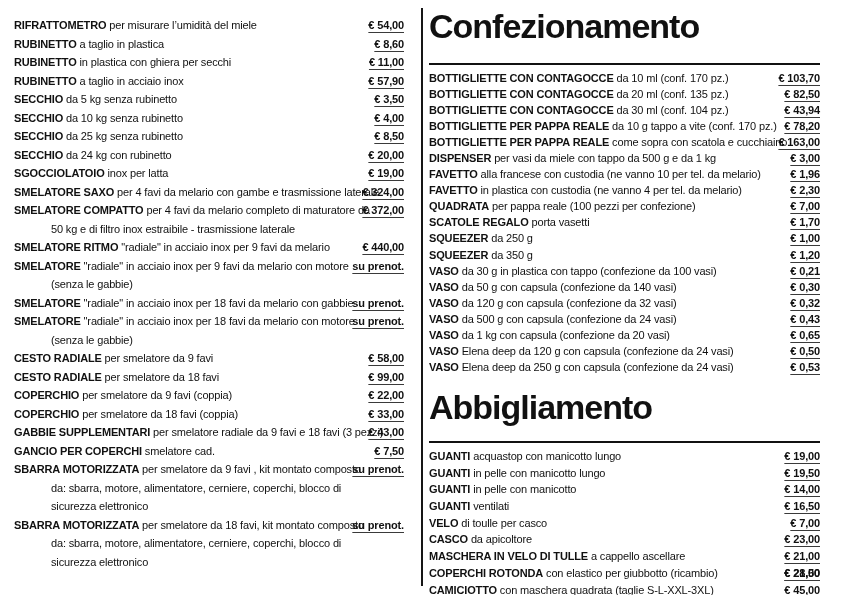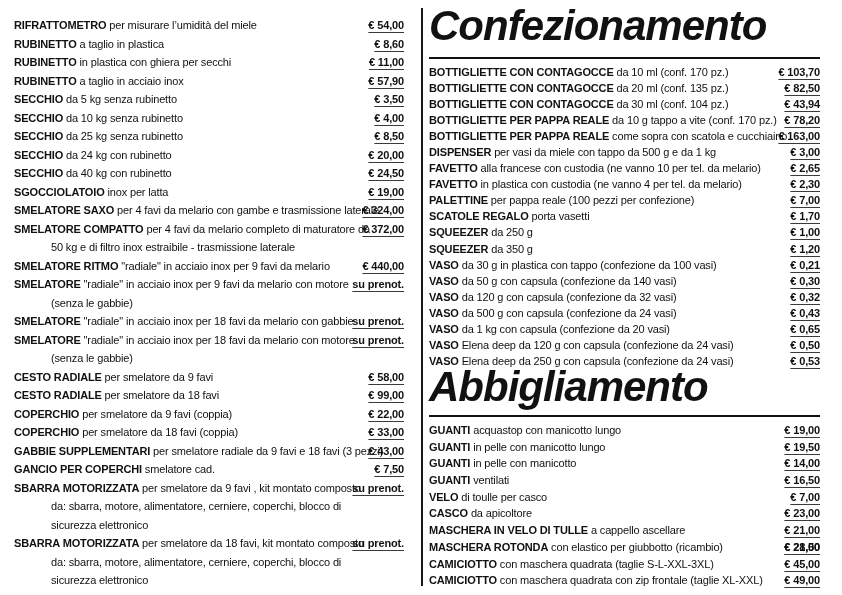--- a/index.html
+++ b/index.html
@@ -13,31 +13,30 @@
     margin:0 auto;
   }
   .col{position:absolute;top:0;}
   .col-left{left:14px;top:11px;width:390px;}
   .col-right{left:429px;top:6px;width:391px;}
   .divider{
     position:absolute;left:421px;top:8px;width:2px;height:578px;
     background:#161616;
   }
   .section-title{
-    font-size:42px;
+    font-size:34px;
     font-weight:bold;
     line-height:40px;
     letter-spacing:-1px;
     border-bottom:2.5px solid #111111;
-    padding-bottom:11px;
+    padding-bottom:17px;
     white-space:nowrap;
     overflow:visible;
-    font-style:italic;
   }
-  .section-title.second{line-height:34px;margin-top:1px;}
+  .section-title.second{line-height:34px;margin-top:15px;}
   .plist{margin-top:5px;}
   .row{
     position:relative;
     font-size:11px;
     letter-spacing:-0.15px;
     line-height:18.5px;
     padding-right:58px;
     white-space:nowrap;
   }
   .list-tight .row{line-height:16.05px;padding-right:52px;}
@@ -62,21 +61,20 @@
   <div class="col col-left">
     <div class="plist">
         <div class="row"><span class="desc"><span class="name">RIFRATTOMETRO</span> per misurare l’umidità del miele</span><span class="price">€ 54,00</span></div>
         <div class="row"><span class="desc"><span class="name">RUBINETTO</span> a taglio in plastica</span><span class="price">€ 8,60</span></div>
         <div class="row"><span class="desc"><span class="name">RUBINETTO</span> in plastica con ghiera per secchi</span><span class="price">€ 11,00</span></div>
         <div class="row"><span class="desc"><span class="name">RUBINETTO</span> a taglio in acciaio inox</span><span class="price">€ 57,90</span></div>
         <div class="row"><span class="desc"><span class="name">SECCHIO</span> da 5 kg senza rubinetto</span><span class="price">€ 3,50</span></div>
         <div class="row"><span class="desc"><span class="name">SECCHIO</span> da 10 kg senza rubinetto</span><span class="price">€ 4,00</span></div>
         <div class="row"><span class="desc"><span class="name">SECCHIO</span> da 25 kg senza rubinetto</span><span class="price">€ 8,50</span></div>
         <div class="row"><span class="desc"><span class="name">SECCHIO</span> da 24 kg con rubinetto</span><span class="price">€ 20,00</span></div>
-        <div class="row"><span class="desc"><span class="name">SECCHIO</span> da 40 kg con rubinetto</span><span class="price">€ 24,50</span></div>
         <div class="row"><span class="desc"><span class="name">SGOCCIOLATOIO</span> inox per latta</span><span class="price">€ 19,00</span></div>
         <div class="row"><span class="desc"><span class="name">SMELATORE SAXO</span> per 4 favi da melario con gambe e trasmissione laterale</span><span class="price">€ 324,00</span></div>
         <div class="row"><span class="desc"><span class="name">SMELATORE COMPATTO</span> per 4 favi da melario completo di maturatore da</span><span class="price">€ 372,00</span></div>
         <div class="row extra">50 kg e di filtro inox estraibile - trasmissione laterale</div>
         <div class="row"><span class="desc"><span class="name">SMELATORE RITMO</span> "radiale" in acciaio inox per 9 favi da melario</span><span class="price">€ 440,00</span></div>
         <div class="row"><span class="desc"><span class="name">SMELATORE</span> "radiale" in acciaio inox per 9 favi da melario con motore</span><span class="price">su prenot.</span></div>
         <div class="row extra">(senza le gabbie)</div>
         <div class="row"><span class="desc"><span class="name">SMELATORE</span> "radiale" in acciaio inox per 18 favi da melario con gabbie</span><span class="price">su prenot.</span></div>
         <div class="row"><span class="desc"><span class="name">SMELATORE</span> "radiale" in acciaio inox per 18 favi da melario con motore</span><span class="price">su prenot.</span></div>
         <div class="row extra">(senza le gabbie)</div>
@@ -99,23 +97,23 @@
 
   <div class="col col-right">
     <div class="section-title">Confezionamento</div>
     <div class="plist list-tight">
         <div class="row"><span class="desc"><span class="name">BOTTIGLIETTE CON CONTAGOCCE</span> da 10 ml (conf. 170 pz.)</span><span class="price">€ 103,70</span></div>
         <div class="row"><span class="desc"><span class="name">BOTTIGLIETTE CON CONTAGOCCE</span> da 20 ml (conf. 135 pz.)</span><span class="price">€ 82,50</span></div>
         <div class="row"><span class="desc"><span class="name">BOTTIGLIETTE CON CONTAGOCCE</span> da 30 ml (conf. 104 pz.)</span><span class="price">€ 43,94</span></div>
         <div class="row"><span class="desc"><span class="name">BOTTIGLIETTE PER PAPPA REALE</span> da 10 g tappo a vite (conf. 170 pz.)</span><span class="price">€ 78,20</span></div>
         <div class="row"><span class="desc"><span class="name">BOTTIGLIETTE PER PAPPA REALE</span> come sopra con scatola e cucchiaino</span><span class="price">€ 163,00</span></div>
         <div class="row"><span class="desc"><span class="name">DISPENSER</span> per vasi da miele con tappo da 500 g e da 1 kg</span><span class="price">€ 3,00</span></div>
-        <div class="row"><span class="desc"><span class="name">FAVETTO</span> alla francese con custodia (ne vanno 10 per tel. da melario)</span><span class="price">€ 2,65</span></div>
+        <div class="row"><span class="desc"><span class="name">FAVETTO</span> alla francese con custodia (ne vanno 10 per tel. da melario)</span><span class="price">€ 1,96</span></div>
         <div class="row"><span class="desc"><span class="name">FAVETTO</span> in plastica con custodia (ne vanno 4 per tel. da melario)</span><span class="price">€ 2,30</span></div>
-        <div class="row"><span class="desc"><span class="name">PALETTINE</span> per pappa reale (100 pezzi per confezione)</span><span class="price">€ 7,00</span></div>
+        <div class="row"><span class="desc"><span class="name">QUADRATA</span> per pappa reale (100 pezzi per confezione)</span><span class="price">€ 7,00</span></div>
         <div class="row"><span class="desc"><span class="name">SCATOLE REGALO</span> porta vasetti</span><span class="price">€ 1,70</span></div>
         <div class="row"><span class="desc"><span class="name">SQUEEZER</span> da 250 g</span><span class="price">€ 1,00</span></div>
         <div class="row"><span class="desc"><span class="name">SQUEEZER</span> da 350 g</span><span class="price">€ 1,20</span></div>
         <div class="row"><span class="desc"><span class="name">VASO</span> da 30 g in plastica con tappo (confezione da 100 vasi)</span><span class="price">€ 0,21</span></div>
         <div class="row"><span class="desc"><span class="name">VASO</span> da 50 g con capsula (confezione da 140 vasi)</span><span class="price">€ 0,30</span></div>
         <div class="row"><span class="desc"><span class="name">VASO</span> da 120 g con capsula (confezione da 32 vasi)</span><span class="price">€ 0,32</span></div>
         <div class="row"><span class="desc"><span class="name">VASO</span> da 500 g con capsula (confezione da 24 vasi)</span><span class="price">€ 0,43</span></div>
         <div class="row"><span class="desc"><span class="name">VASO</span> da 1 kg con capsula (confezione da 20 vasi)</span><span class="price">€ 0,65</span></div>
         <div class="row"><span class="desc"><span class="name">VASO</span> Elena deep da 120 g con capsula (confezione da 24 vasi)</span><span class="price">€ 0,50</span></div>
         <div class="row"><span class="desc"><span class="name">VASO</span> Elena deep da 250 g con capsula (confezione da 24 vasi)</span><span class="price">€ 0,53</span></div>
@@ -124,19 +122,19 @@
     <div class="section-title second">Abbigliamento</div>
     <div class="plist list-bottom">
         <div class="row"><span class="desc"><span class="name">GUANTI</span> acquastop con manicotto lungo</span><span class="price">€ 19,00</span></div>
         <div class="row"><span class="desc"><span class="name">GUANTI</span> in pelle con manicotto lungo</span><span class="price">€ 19,50</span></div>
         <div class="row"><span class="desc"><span class="name">GUANTI</span> in pelle con manicotto</span><span class="price">€ 14,00</span></div>
         <div class="row"><span class="desc"><span class="name">GUANTI</span> ventilati</span><span class="price">€ 16,50</span></div>
         <div class="row"><span class="desc"><span class="name">VELO</span> di toulle per casco</span><span class="price">€ 7,00</span></div>
         <div class="row"><span class="desc"><span class="name">CASCO</span> da apicoltore</span><span class="price">€ 23,00</span></div>
         <div class="row"><span class="desc"><span class="name">MASCHERA IN VELO DI TULLE</span> a cappello ascellare</span><span class="price">€ 21,00</span></div>
         <div class="row"><span class="price">€ 21,00</span></div>
-        <div class="row"><span class="desc"><span class="name">MASCHERA ROTONDA</span> con elastico per giubbotto (ricambio)</span><span class="price">€ 28,50</span></div>
+        <div class="row"><span class="desc"><span class="name">COPERCHI ROTONDA</span> con elastico per giubbotto (ricambio)</span><span class="price">€ 28,50</span></div>
         <div class="row"><span class="desc"><span class="name">CAMICIOTTO</span> con maschera quadrata (taglie S-L-XXL-3XL)</span><span class="price">€ 45,00</span></div>
         <div class="row"><span class="desc"><span class="name">CAMICIOTTO</span> con maschera quadrata con zip frontale (taglie XL-XXL)</span><span class="price">€ 49,00</span></div>
       </div>
   </div>
 
 </div>
 
 </body></html>

